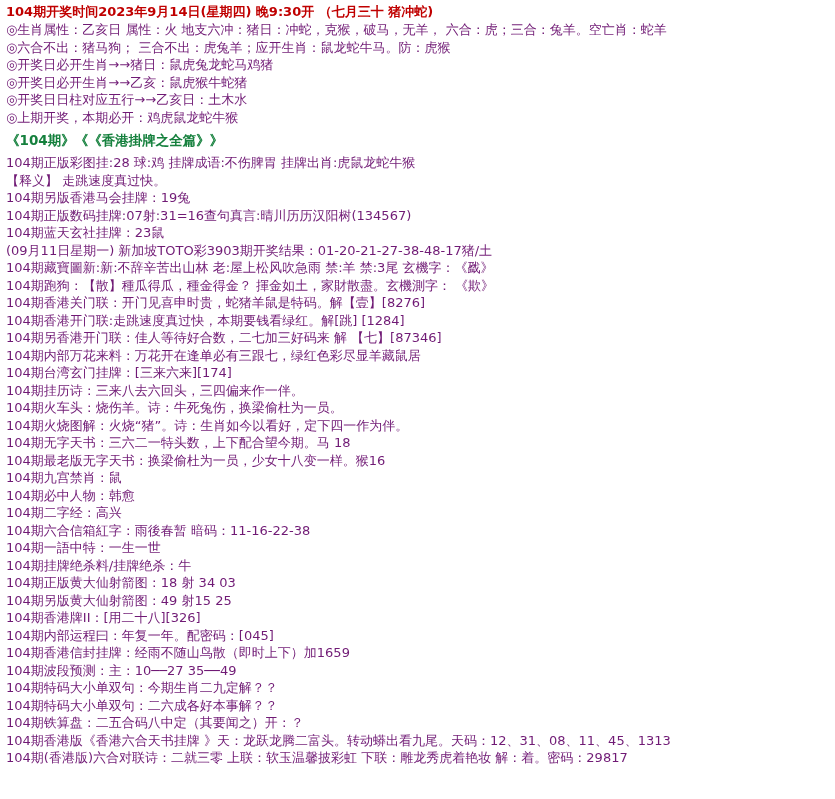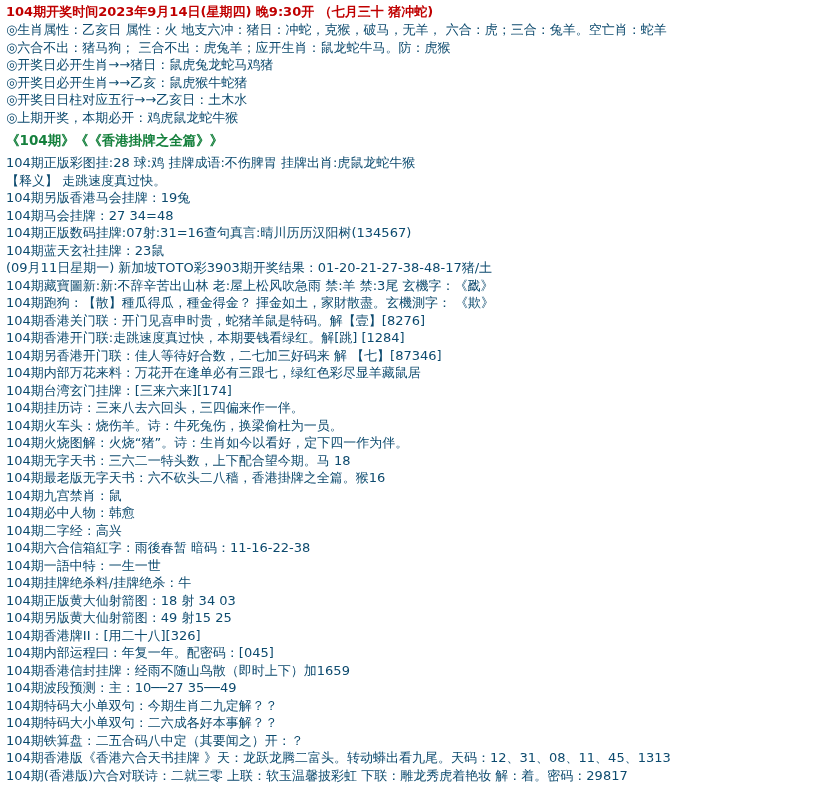--- a/index.html
+++ b/index.html
@@ -18,21 +18,21 @@
     position: relative;
     width: 835px;
     height: 789px;
     padding: 3px 0 0 6px;
     box-sizing: border-box;
   }
   .line {
     font-size: 13px;
     line-height: 17.5px;
     white-space: nowrap;
-    color: #0c4a6e;
+    color: #701a75;
   }
   .header-line {
     font-size: 13px;
     line-height: 18px;
     color: #c00000;
     font-weight: bold;
     white-space: nowrap;
   }
   .spacer { height: 4px; }
   .title-104 {
@@ -59,36 +59,35 @@
   <div class="spacer"></div>
 
   <div class="title-104">《104期》《《香港掛牌之全篇》》</div>
 
   <div class="spacer"></div>
 
   <div class="content-list">
     <div class="line">104期正版彩图挂:28 球:鸡 挂牌成语:不伤脾胃  挂牌出肖:虎鼠龙蛇牛猴</div>
     <div class="line">【释义】 走跳速度真过快。</div>
     <div class="line">104期另版香港马会挂牌：19兔</div>
-    <div class="line">104期马会挂牌：27  34=48</div>
     <div class="line">104期正版数码挂牌:07射:31=16查句真言:晴川历历汉阳树(134567)</div>
     <div class="line">104期蓝天玄社挂牌：23鼠</div>
     <div class="line">(09月11日星期一) 新加坡TOTO彩3903期开奖结果：01-20-21-27-38-48-17猪/土</div>
     <div class="line">104期藏寶圖新:新:不辞辛苦出山林  老:屋上松风吹急雨  禁:羊  禁:3尾  玄機字：《戤》</div>
     <div class="line">104期跑狗：【散】種瓜得瓜，種金得金？  揮金如土，家財散盡。玄機測字： 《欺》</div>
     <div class="line">104期香港关门联：开门见喜申时贵，蛇猪羊鼠是特码。解【壹】[8276]</div>
     <div class="line">104期香港开门联:走跳速度真过快，本期要钱看绿红。解[跳]  [1284]</div>
     <div class="line">104期另香港开门联：佳人等待好合数，二七加三好码来  解  【七】[87346]</div>
     <div class="line">104期内部万花来料：万花开在逢单必有三跟七，绿红色彩尽显羊藏鼠居</div>
     <div class="line">104期台湾玄门挂牌：[三来六来][174]</div>
     <div class="line">104期挂历诗：三来八去六回头，三四偏来作一伴。</div>
     <div class="line">104期火车头：烧伤羊。诗：牛死兔伤，换梁偷杜为一员。</div>
     <div class="line">104期火烧图解：火烧“猪”。诗：生肖如今以看好，定下四一作为伴。</div>
     <div class="line">104期无字天书：三六二一特头数，上下配合望今期。马 18</div>
-    <div class="line">104期最老版无字天书：六不砍头二八穑，香港掛牌之全篇。猴16</div>
+    <div class="line">104期最老版无字天书：换梁偷杜为一员，少女十八变一样。猴16</div>
     <div class="line">104期九宫禁肖：鼠</div>
     <div class="line">104期必中人物：韩愈</div>
     <div class="line">104期二字经：高兴</div>
     <div class="line">104期六合信箱紅字：雨後春暂 暗码：11-16-22-38</div>
     <div class="line">104期一語中特：一生一世</div>
     <div class="line">104期挂牌绝杀料/挂牌绝杀：牛</div>
     <div class="line">104期正版黄大仙射箭图：18 射  34  03</div>
     <div class="line">104期另版黄大仙射箭图：49  射15  25</div>
     <div class="line">104期香港牌ⅠⅠ：[用二十八][326]</div>
     <div class="line">104期内部运程曰：年复一年。配密码：[045]</div>

